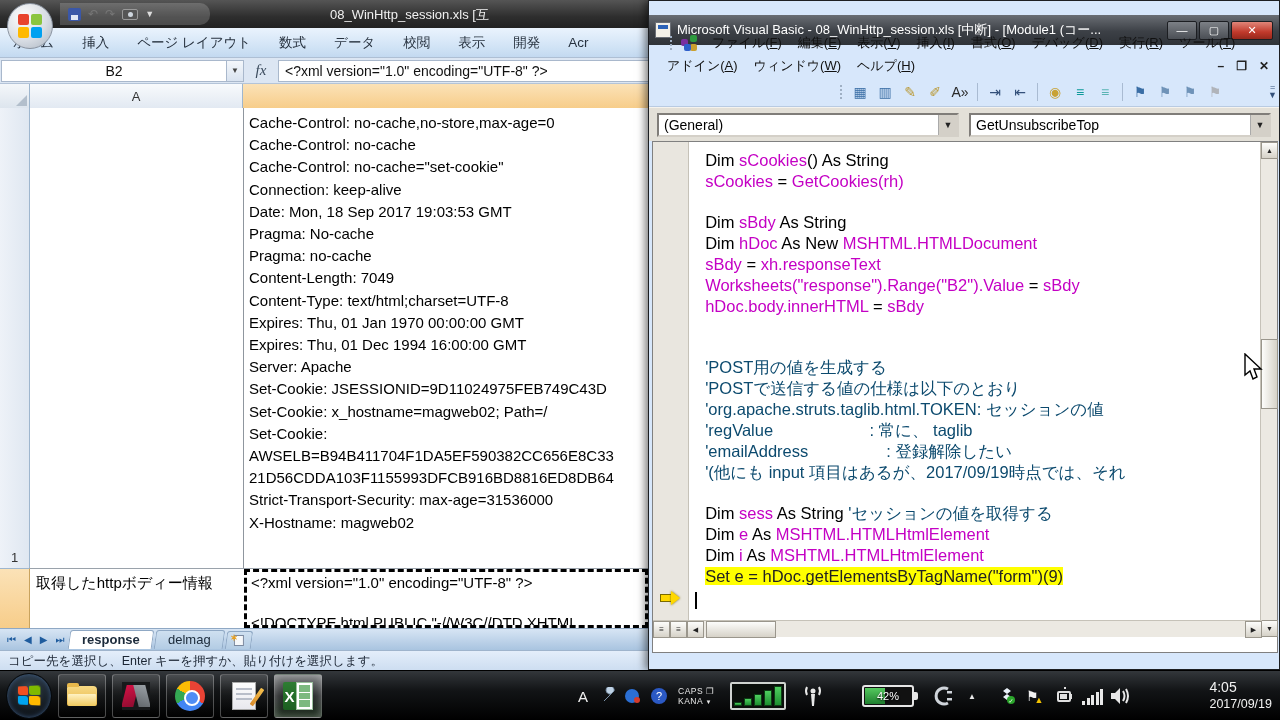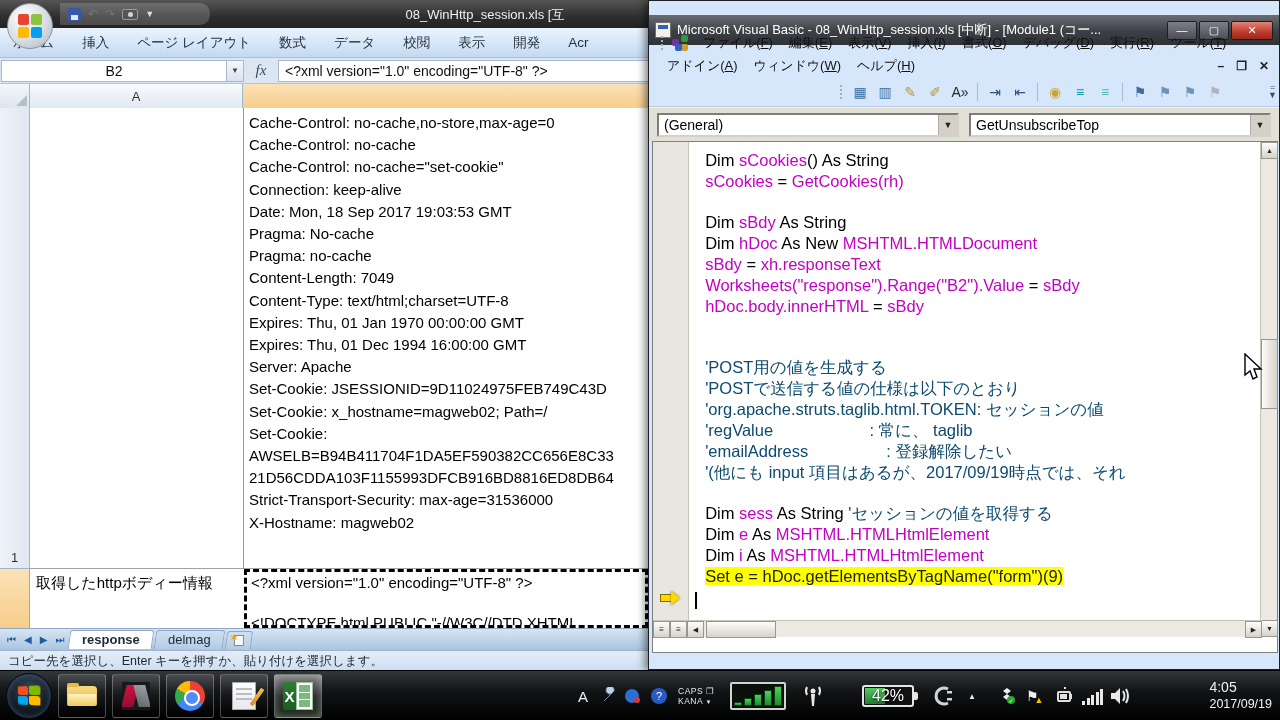--- a/index.html
+++ b/index.html
@@ -3,21 +3,21 @@
 <meta charset="utf-8">
 <style>
   html,body{margin:0;padding:0;background:#000;}
   *{box-sizing:border-box;font-family:"Liberation Sans",sans-serif;}
   #screen{position:relative;width:1280px;height:720px;overflow:hidden;background:#fff;}
   .abs{position:absolute;}
 
   
   #excel{left:0;top:0;width:1280px;height:672px;background:#fff;z-index:1;}
   .xl-titlebar{left:0;top:0;width:100%;height:28px;background:linear-gradient(#555,#2e2e2e 60%,#222);}
-  .xl-title{left:330px;top:6px;width:310px;text-align:center;color:#f0f0f0;font-size:13px;white-space:nowrap;overflow:hidden;}
+  .xl-title{left:330px;top:6px;width:310px;text-align:left;color:#f0f0f0;font-size:13px;white-space:nowrap;overflow:hidden;}
   .office-orb{left:7px;top:3px;width:46px;height:46px;border-radius:50%;z-index:6;
     background:radial-gradient(circle at 35% 30%,#fdfdfd,#d8dde4 55%,#aab4c0);border:1px solid #8a93a0;
     display:flex;align-items:center;justify-content:center;}
   .orb-flag{width:24px;height:24px;display:grid;grid-template-columns:11px 11px;grid-template-rows:11px 11px;gap:2px;}
   .orb-flag i{border-radius:2px;}
   .qat{left:60px;top:3px;height:22px;width:150px;border-radius:0 10px 10px 0;background:rgba(255,255,255,.18);
     display:flex;align-items:center;gap:7px;padding:0 8px;}
   .qat-floppy{width:13px;height:13px;background:#3a57a8;border-radius:2px;position:relative;}
   .qat-floppy:after{content:"";position:absolute;left:3px;bottom:1px;width:7px;height:5px;background:#dfe6f5;}
   .qat-arrow{color:#777;font-size:12px;line-height:1;}
@@ -79,21 +79,21 @@
   .vbe-titlebar{left:0;top:14px;width:100%;height:30px;background:linear-gradient(#6a6e74,#3c4046 55%,#2f3338);
     display:flex;align-items:center;padding:0 6px;gap:6px;}
   .vbe-appicon{width:16px;height:16px;background:#f4f1e8;border:1px solid #6b6f76;position:relative;flex:none;}
   .vbe-appicon:after{content:"";position:absolute;left:2px;top:2px;right:2px;height:4px;background:#2d63b8;}
   .vbe-titletext{color:#fff;font-size:13px;white-space:nowrap;overflow:hidden;flex:1;}
   .winbtns{display:flex;gap:2px;flex:none;}
   .winbtn{width:30px;height:19px;border:1px solid #1c1e22;border-radius:2px;background:linear-gradient(#7c8086,#4b4f55);
     color:#fff;font-size:11px;display:flex;align-items:center;justify-content:center;line-height:1;}
   .winbtn.close{width:42px;background:linear-gradient(#e08578,#c0392b 60%,#96281c);}
 
-  .vbe-menurow1{left:0;top:30px;width:100%;height:23px;display:flex;align-items:center;gap:2px;padding-left:11px;}
+  .vbe-menurow1{left:0;top:30px;width:100%;height:23px;display:flex;align-items:center;gap:2px;padding-left:20px;}
   .vbe-menurow2{left:0;top:53px;width:100%;height:23px;display:flex;align-items:center;gap:2px;padding-left:10px;}
   .menuitem{font-size:13px;color:#111;padding:2px 8px;white-space:nowrap;}
   .grip{width:4px;height:16px;background-image:radial-gradient(circle,#9fb0c4 1px,transparent 1.2px);background-size:4px 4px;margin-right:2px;}
   .vba-logo{width:17px;height:16px;position:relative;margin:0 4px;}
   .vba-logo i{position:absolute;width:7px;height:7px;border-radius:2px;}
   .mdibtns{margin-left:auto;margin-right:10px;display:flex;gap:12px;color:#222;font-size:12px;font-weight:bold;}
 
   .vbe-toolbar{left:0;top:76px;width:100%;height:30px;border-bottom:1px solid #b9cbe2;display:flex;align-items:center;}
   .tb-icons{margin-left:196px;display:flex;align-items:center;gap:3px;}
   .tbico{width:22px;height:22px;display:flex;align-items:center;justify-content:center;font-size:14px;border-radius:3px;}
@@ -152,21 +152,21 @@
   .ico-excel .gridpart i{background:#7cb97f;}
 
   .tray{position:absolute;top:0;height:50px;display:flex;align-items:center;color:#fff;}
   .tray-label{font-size:15px;color:#f0f0f0;}
   .capskana{font-size:8.5px;line-height:10px;color:#e8e8e8;letter-spacing:.5px;}
   .meter-bars{display:flex;align-items:flex-end;gap:2px;border:2px solid #cfd4cf;padding:2px;background:#0a0f0a;border-radius:2px;}
   .meter-bars i{width:8px;background:linear-gradient(#4fcf5f,#1d8f2f);border:1px solid #0c3f14;}
   .battery{width:52px;height:22px;border:2px solid #e6e6e6;border-radius:3px;position:relative;background:#111;display:flex;align-items:center;justify-content:center;}
   .battery:after{content:"";position:absolute;right:-6px;top:5px;width:4px;height:8px;background:#e6e6e6;border-radius:0 2px 2px 0;}
   .battery .fill{position:absolute;left:1px;top:1px;bottom:1px;width:42%;background:linear-gradient(#55c95f,#1f7f2f);}
-  .battery span{position:relative;font-size:16px;color:#fff;z-index:2;text-shadow:0 1px 2px #000;}
+  .battery span{position:relative;font-size:11px;color:#fff;z-index:2;text-shadow:0 1px 2px #000;}
   .clock{line-height:17px;color:#f2f2f2;}
   .clock .t{font-size:14px;}
   .clock .d{font-size:12.5px;}
   .smallico{display:flex;align-items:center;justify-content:center;}
 
   
   #cursor{left:1243px;top:353px;z-index:50;}
 </style>
 </head>
 <body>

